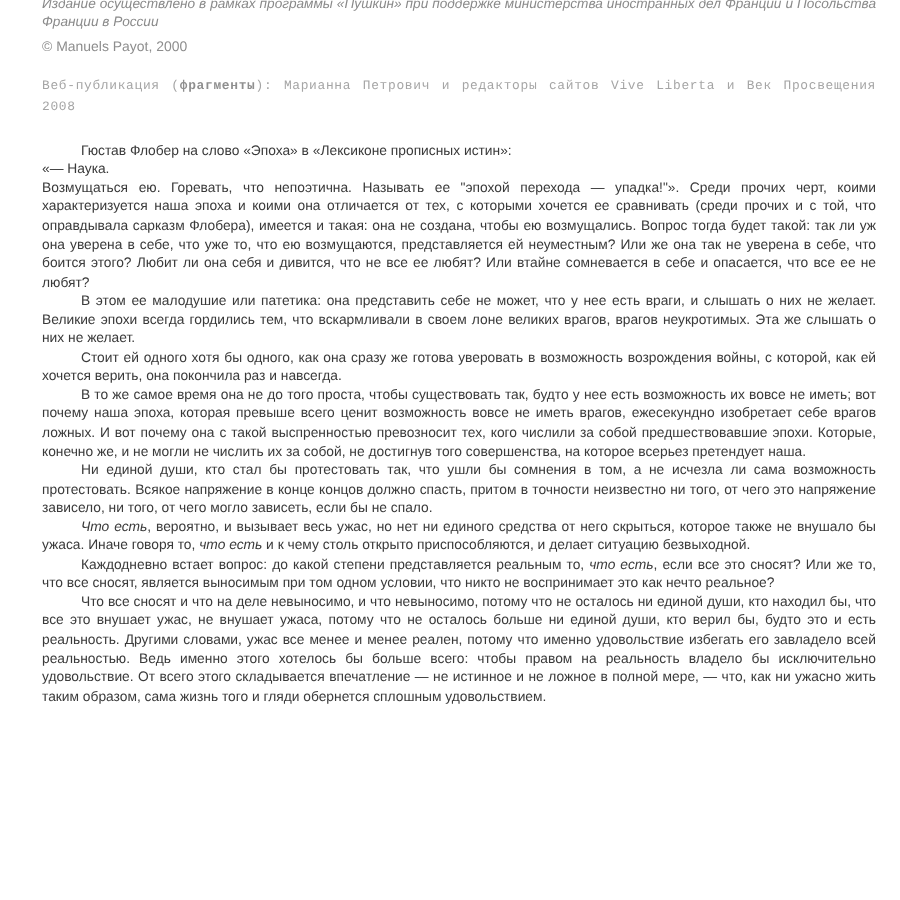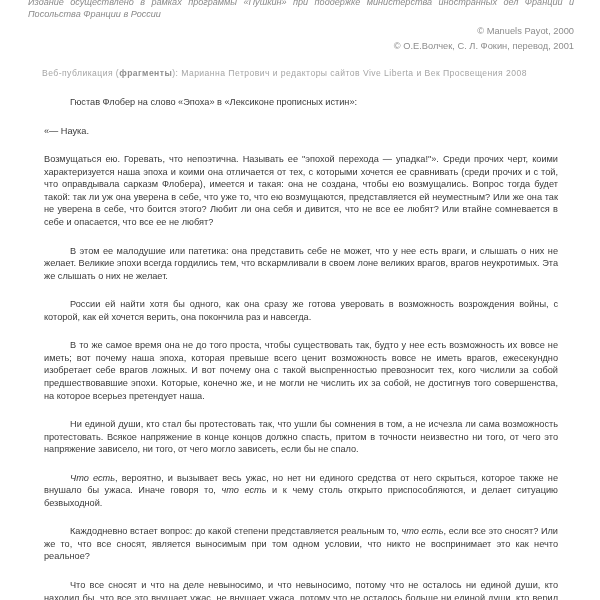--- a/index.html
+++ b/index.html
@@ -12,21 +12,21 @@
     height: 600px;
     overflow: hidden;
     font-family: "Liberation Sans", sans-serif;
     -webkit-font-smoothing: antialiased;
   }
   .page {
     position: relative;
     width: 600px;
     height: 600px;
     box-sizing: border-box;
-    padding: 0 26px 0 28px;
+    padding: 0 16px 0 28px;
     background: #ffffff;
   }
 
   
   .imprint-italic {
     font-style: italic;
     font-size: 9.1px;
     line-height: 12.4px;
     color: #8a8a8a;
     text-align: justify;
@@ -41,46 +41,44 @@
     margin: 0;
     padding: 0;
     position: relative;
     top: -1px;
   }
   .copyright-list li {
     font-size: 9.3px;
     line-height: 15.6px;
     color: #8d8d8d;
     white-space: nowrap;
-    text-align: right;
   }
 
   
   .webpub {
-    font-family: Liberation Sans, sans-serif;
+    font-family: Liberation Mono, monospace;
     font-size: 8.6px;
     line-height: 13.2px;
     color: #a5a5a5;
     letter-spacing: 0.45px;
     margin-top: 11px;
     text-align: justify;
     text-align-last: left;
-    margin-left: 14px;
   }
   .webpub b {
     font-weight: 700;
     color: #8f8f8f;
   }
 
   
   .body-text {
     margin-top: 16px;
   }
   .body-text p {
-    margin: 16px;
+    margin: 0;
     font-size: 9.2px;
     line-height: 12.55px;
     color: #3a3a3a;
     text-align: justify;
     text-align-last: left;
     text-indent: 26px;
     hyphens: none;
   }
   .body-text p.no-indent {
     text-indent: 0;
@@ -92,31 +90,30 @@
 </style>
 </head>
 <body>
 
 <div class="page">
 
   <div class="imprint-italic">Издание осуществлено в рамках программы «Пушкин» при поддержке министерства иностранных дел Франции и Посольства Франции в России</div>
 
   <ul class="copyright-list">
     <li>© Manuels Payot, 2000</li>
-    <li>© О.Е.Волчек, С. Л. Фокин, перевод, 2001</li>
   </ul>
 
   <div class="webpub"><span>Веб-публикация (</span><b>фрагменты</b><span>): Марианна Петрович и редакторы сайтов Vive Liberta и Век Просвещения 2008</span></div>
 
   <div class="body-text">
     <p>Гюстав Флобер на слово «Эпоха» в «Лексиконе прописных истин»:</p>
     <p class="no-indent">«— Наука.</p>
     <p class="no-indent">Возмущаться ею. Горевать, что непоэтична. Называть ее "эпохой перехода — упадка!"». Среди прочих черт, коими характеризуется наша эпоха и коими она отличается от тех, с которыми хочется ее сравнивать (среди прочих и с той, что оправдывала сарказм Флобера), имеется и такая: она не создана, чтобы ею возмущались. Вопрос тогда будет такой: так ли уж она уверена в себе, что уже то, что ею возмущаются, представляется ей неуместным? Или же она так не уверена в себе, что боится этого? Любит ли она себя и дивится, что не все ее любят? Или втайне сомневается в себе и опасается, что все ее не любят?</p>
     <p>В этом ее малодушие или патетика: она представить себе не может, что у нее есть враги, и слышать о них не желает. Великие эпохи всегда гордились тем, что вскармливали в своем лоне великих врагов, врагов неукротимых. Эта же слышать о них не желает.</p>
-    <p>России ей найти хотя бы одного, как она сразу же готова уверовать в возможность возрождения войны, с которой, как ей хочется верить, она покончила раз и навсегда.</p>
+    <p>Стоит ей одного хотя бы одного, как она сразу же готова уверовать в возможность возрождения войны, с которой, как ей хочется верить, она покончила раз и навсегда.</p>
     <p>В то же самое время она не до того проста, чтобы существовать так, будто у нее есть возможность их вовсе не иметь; вот почему наша эпоха, которая превыше всего ценит возможность вовсе не иметь врагов, ежесекундно изобретает себе врагов ложных. И вот почему она с такой выспренностью превозносит тех, кого числили за собой предшествовавшие эпохи. Которые, конечно же, и не могли не числить их за собой, не достигнув того совершенства, на которое всерьез претендует наша.</p>
     <p>Ни единой души, кто стал бы протестовать так, что ушли бы сомнения в том, а не исчезла ли сама возможность протестовать. Всякое напряжение в конце концов должно спасть, притом в точности неизвестно ни того, от чего это напряжение зависело, ни того, от чего могло зависеть, если бы не спало.</p>
     <p><em>Что есть</em>, вероятно, и вызывает весь ужас, но нет ни единого средства от него скрыться, которое также не внушало бы ужаса. Иначе говоря то, <em>что есть</em> и к чему столь открыто приспособляются, и делает ситуацию безвыходной.</p>
     <p>Каждодневно встает вопрос: до какой степени представляется реальным то, <em>что есть</em>, если все это сносят? Или же то, что все сносят, является выносимым при том одном условии, что никто не воспринимает это как нечто реальное?</p>
     <p>Что все сносят и что на деле невыносимо, и что невыносимо, потому что не осталось ни единой души, кто находил бы, что все это внушает ужас, не внушает ужаса, потому что не осталось больше ни единой души, кто верил бы, будто это и есть реальность. Другими словами, ужас все менее и менее реален, потому что именно удовольствие избегать его завладело всей реальностью. Ведь именно этого хотелось бы больше всего: чтобы правом на реальность владело бы исключительно удовольствие. От всего этого складывается впечатление — не истинное и не ложное в полной мере, — что, как ни ужасно жить таким образом, сама жизнь того и гляди обернется сплошным удовольствием.</p>
   </div>
 
 </div>
 
 </body></html>

